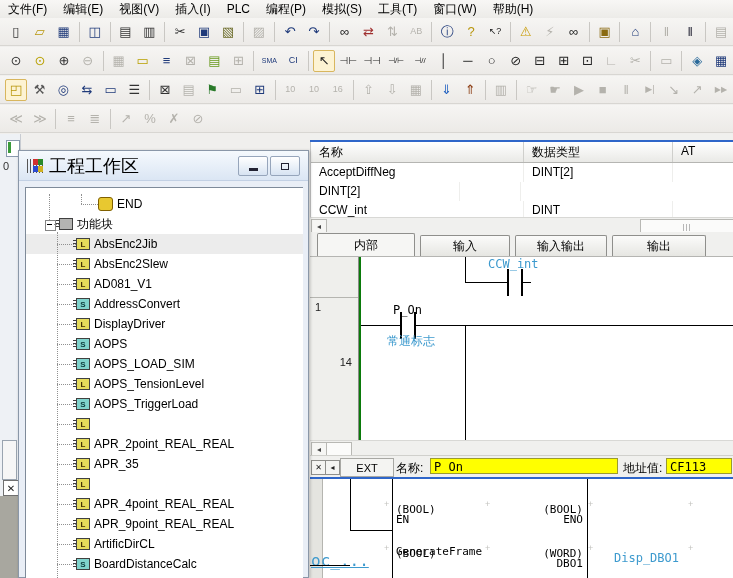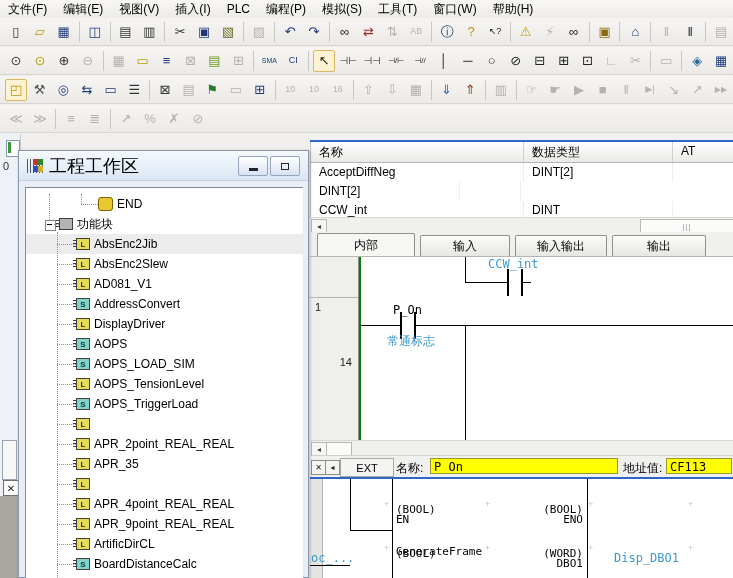--- a/index.html
+++ b/index.html
@@ -542,21 +542,21 @@
     <div class="wire" style="left:277px;top:0;width:1px;height:99px;"></div>
     <div class="fbtxt" style="left:86px;top:24px;">(BOOL)</div>
     <div class="fbtxt" style="left:86px;top:34px;">EN</div>
     <div class="fbtxt" style="left:183px;top:24px;width:90px;text-align:right;">(BOOL)</div>
     <div class="fbtxt" style="left:183px;top:34px;width:90px;text-align:right;">ENO</div>
     <div class="fbtxt" style="left:86px;top:68px;">(BOOL)</div>
     <div class="fbtxt" style="left:86px;top:66px;">GenerateFrame</div>
     <div class="fbtxt" style="left:183px;top:68px;width:90px;text-align:right;">(WORD)</div>
     <div class="fbtxt" style="left:183px;top:78px;width:90px;text-align:right;">DBO1</div>
     <div class="fbtxt" style="left:304px;top:72px;color:var(--lblue);font-size:12px;">Disp_DBO1</div>
-    <div class="fbtxt" style="left:1px;top:72px;color:var(--lblue);font-size:12px;">oc_...</div>
+    <div class="fbtxt" style="left:1px;top:72px;color:var(--lblue);font-size:16px;text-decoration:underline;">oc_...</div>
     <div class="wire" style="left:0;top:86px;width:40px;height:1px;"></div>
     <div id="plus-marks">
         <span class="plus" style="left: 74px; top: 20px;">+</span>
         <span class="plus" style="left: 175px; top: 20px;">+</span>
         <span class="plus" style="left: 278px; top: 20px;">+</span>
         <span class="plus" style="left: 378px; top: 20px;">+</span>
         <span class="plus" style="left: 74px; top: 64px;">+</span>
         <span class="plus" style="left: 175px; top: 64px;">+</span>
         <span class="plus" style="left: 278px; top: 64px;">+</span>
         <span class="plus" style="left: 378px; top: 64px;">+</span>

